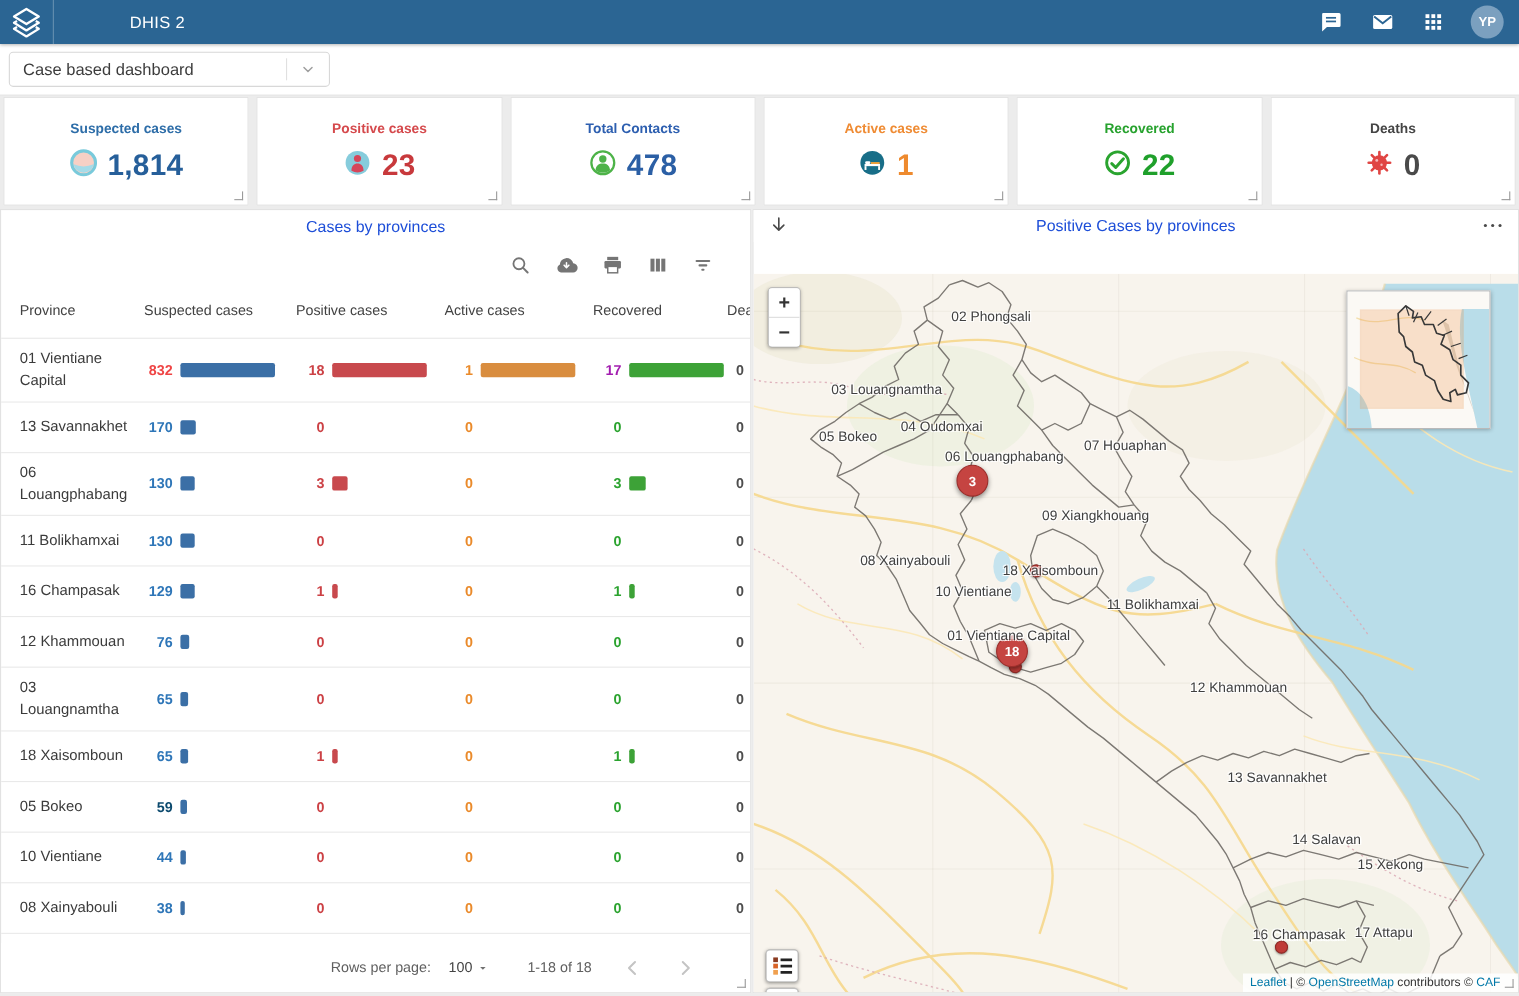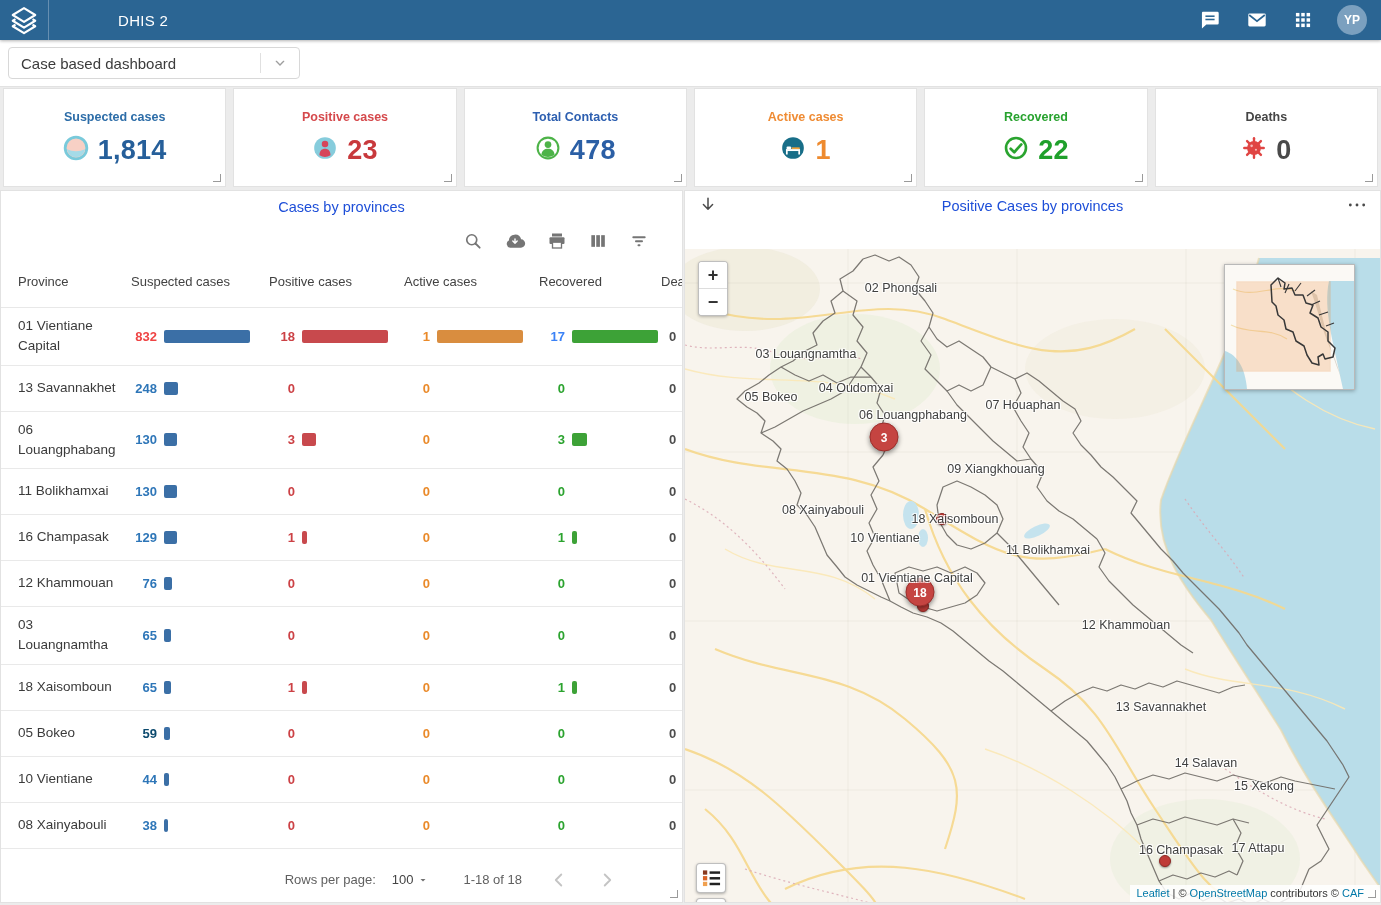--- a/index.html
+++ b/index.html
@@ -44,21 +44,21 @@
   .tp-toolbar .ticon{cursor:pointer;display:flex;}
   .thead,.trow{display:grid;grid-template-columns:113px 138px 135px 135px 122px 1fr;padding-left:17px;align-items:center;}
   .thead{height:52px;color:#424242;font-size:13px;border-bottom:1px solid #e8e8e8;}
   .th{white-space:nowrap;overflow:hidden;cursor:pointer;}
   .trow{min-height:45px;border-bottom:1px solid #e9e9e9;font-size:13.5px;color:#3b3b3b;}
   .prov{line-height:1.5;padding:8px 8px 8px 0;}
   .cellv{display:flex;align-items:center;}
   .cellv .num{width:26px;text-align:right;font-weight:700;font-size:13px;flex:none;}
   .bar{height:13px;border-radius:2px;margin-left:7px;}
   .deathv{padding-left:8px;font-weight:700;font-size:13px;}
-  .tfooter{position:absolute;bottom:0;left:0;right:16px;height:45px;background:#fff;display:flex;align-items:center;justify-content:flex-end;font-size:13px;color:#5f5f5f;padding-right:48px;}
+  .tfooter{position:absolute;bottom:0;left:0;right:0;height:45px;background:#fff;display:flex;align-items:center;justify-content:flex-end;font-size:13px;color:#5f5f5f;padding-right:48px;}
   .rpp-btn{display:flex;align-items:center;gap:4px;margin-left:16px;cursor:pointer;color:#444;}
   .range-lbl{margin-left:34px;}
   .pagebtn{margin-left:26px;display:flex;cursor:default;}
 
   
   .mp-header{height:29px;display:flex;align-items:center;justify-content:center;position:relative;background:#fff;}
   .mp-dl{position:absolute;left:13px;top:4px;cursor:pointer;display:flex;}
   .mp-more{position:absolute;right:13px;top:9px;cursor:pointer;display:flex;}
   .map-area{position:absolute;top:29px;left:0;right:0;bottom:0;background:#f8f4ed;overflow:hidden;margin-top:29px;}
   .map-decor{position:absolute;left:0;top:0;z-index:1;}
@@ -277,29 +277,29 @@
           </div>
           <div class="cellv">
             <span class="num" style="color:#cc4145">18</span>
             <span class="bar" style="width:86px;background:#c8494d"></span>
           </div>
           <div class="cellv">
             <span class="num" style="color:#ea8a2a">1</span>
             <span class="bar" style="width:86px;background:#d98d3f"></span>
           </div>
           <div class="cellv">
-            <span class="num" style="color:#3b82f6">17</span>
+            <span class="num" style="color:#a21caf">17</span>
             <span class="bar" style="width:86px;background:#3da237"></span>
           </div>
           <div class="deathv" style="color: rgb(77, 77, 77);">0</div>
         </div>
         <div class="trow">
           <div class="prov">13 Savannakhet</div>
           <div class="cellv">
-            <span class="num" style="color:#2e76b8">248</span>
+            <span class="num" style="color:#2e76b8">170</span>
             <span class="bar" style="width:14px;background:#3b6fa6"></span>
           </div>
           <div class="cellv">
             <span class="num" style="color:#cc4145">0</span>
           </div>
           <div class="cellv">
             <span class="num" style="color:#ea8a2a">0</span>
           </div>
           <div class="cellv">
             <span class="num" style="color:#2ba32f">0</span>

